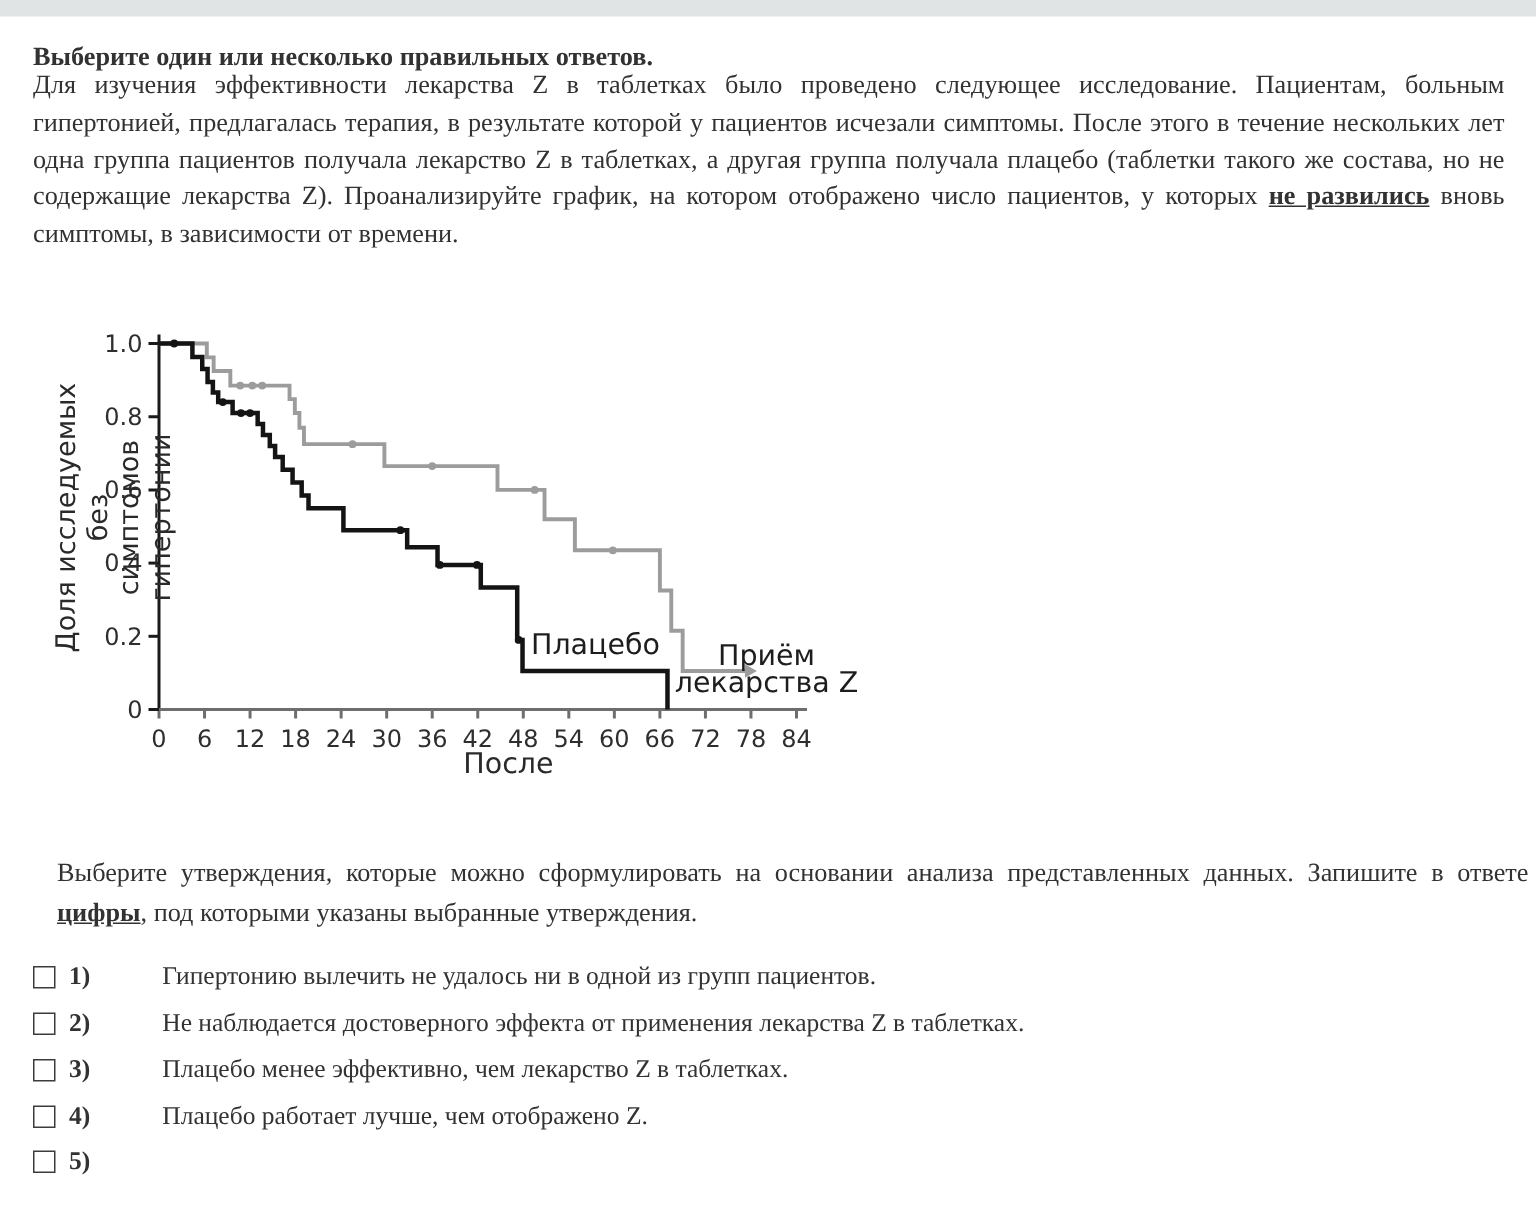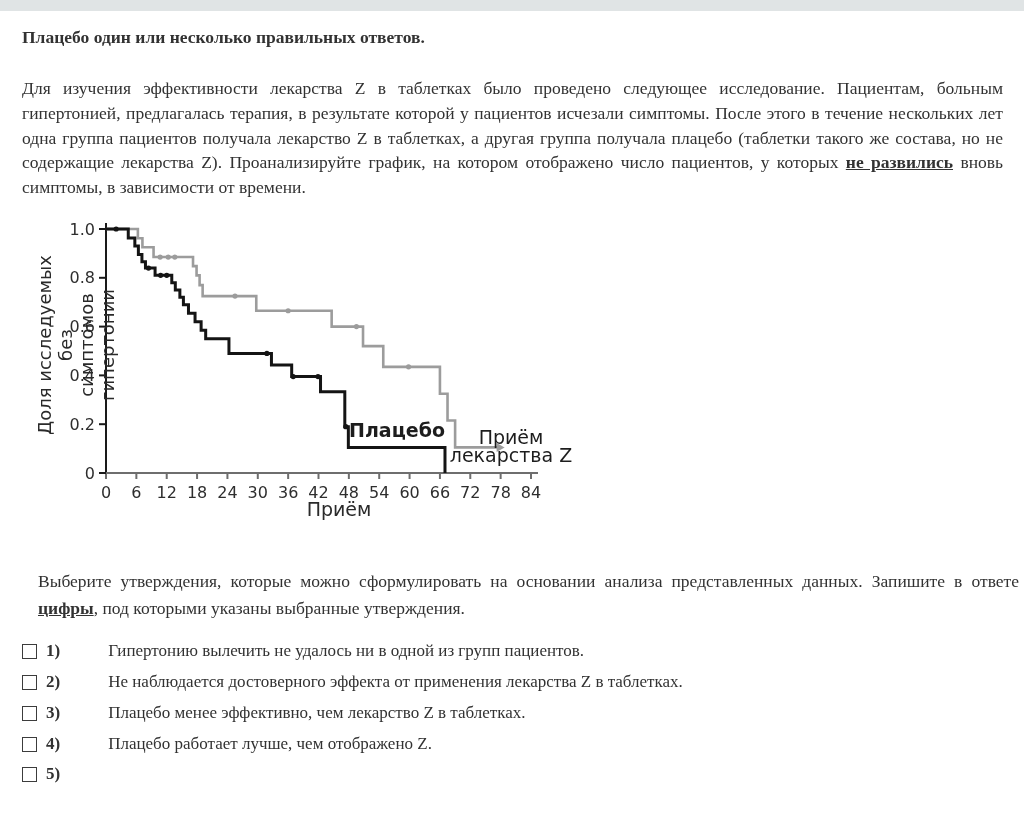--- a/index.html
+++ b/index.html
@@ -21,21 +21,21 @@
   .heading {
     position: absolute;
     top: 27px; left: 22px;
     width: 981px;
     font-size: 17.5px;
     font-weight: 700;
     margin: 0;
   }
   .intro {
     position: absolute;
-    top: 76px; left: 22px;
+    top: 44px; left: 22px;
     width: 981px;
     margin: 0;
     font-size: 17.5px;
     line-height: 24.8px;
     text-align: justify;
   }
   .emph {
     font-weight: 700;
     text-decoration: underline;
   }
@@ -66,21 +66,20 @@
     font-size: 19px;
     color: #2a2a2a;
   }
   .placebo-label {
     position: absolute;
     left: 347px; top: 214px;
     width: 100px;
     text-align: center;
     font-size: 19px;
     color: #1d1d1d;
-    font-weight: bold;
   }
   .drug-label {
     position: absolute;
     left: 449px; top: 200px;
     width: 124px;
     text-align: center;
     font-size: 19px;
     line-height: 17.5px;
     color: #1d1d1d;
     margin-top: 24px;
@@ -119,21 +118,21 @@
   }
   .opt-text { white-space: pre-line; line-height: 22px; margin-left: 42px; }
 </style>
 </head>
 <body>
 
 <div class="page">
 
   <div class="topbar" style="background: rgb(224, 228, 229);"></div>
 
-  <h1 class="heading">Плацебо один или несколько правильных ответов.</h1>
+  <h1 class="heading">Выберите один или несколько правильных ответов.</h1>
 
   <p class="intro"><span>Для изучения эффективности лекарства Z в таблетках было проведено следующее исследование. Пациентам, больным гипертонией, предлагалась терапия, в результате которой у пациентов исчезали симптомы. После этого в течение нескольких лет одна группа пациентов получала лекарство Z в таблетках, а другая группа получала плацебо (таблетки такого же состава, но не содержащие лекарства Z). Проанализируйте график, на котором отображено число пациентов, у которых</span>
     <span class="emph">не развились</span>
     <span>вновь симптомы, в зависимости от времени.</span></p>
 
   <div class="chart">
     <svg id="plot" width="660" height="335" viewBox="0 0 660 335">
         <line x1="106" y1="18" x2="106" y2="268" stroke="#1a1a1a" stroke-width="2"></line>
         <line x1="104" y1="268" x2="538" y2="268" stroke="#6e6e6e" stroke-width="2"></line>
         <line x1="106" y1="268" x2="106" y2="274" stroke="#6e6e6e" stroke-width="2"></line>
@@ -192,21 +191,21 @@
         <circle cx="148.5" cy="63.04000000000002" r="2.6" fill="#141414"></circle>
         <circle cx="160.64285714285714" cy="70.35999999999999" r="2.6" fill="#141414"></circle>
         <circle cx="166.71428571428572" cy="70.35999999999999" r="2.6" fill="#141414"></circle>
         <circle cx="266.8928571428571" cy="148.44" r="2.6" fill="#141414"></circle>
         <circle cx="293.20238095238096" cy="171.62" r="2.6" fill="#141414"></circle>
         <circle cx="317.9940476190476" cy="171.62" r="2.6" fill="#141414"></circle>
         <circle cx="345.82142857142856" cy="221.64" r="2.6" fill="#141414"></circle>
       </svg>
     <div class="ylabel">Доля исследуемых без
 симптомов гипертонии</div>
-    <div class="xlabel">Приём</div>
+    <div class="xlabel">После</div>
     <div class="placebo-label">Плацебо</div>
     <div class="drug-label">Приём лекарства Z</div>
   </div>
 
   <p class="instruction"><span>Выберите утверждения, которые можно сформулировать на основании анализа представленных данных. Запишите в ответе</span>
     <span class="emph">цифры</span><span>, под которыми указаны выбранные утверждения.</span></p>
 
   <div class="options">
     <div class="option-row">
       <span class="cb"></span>

